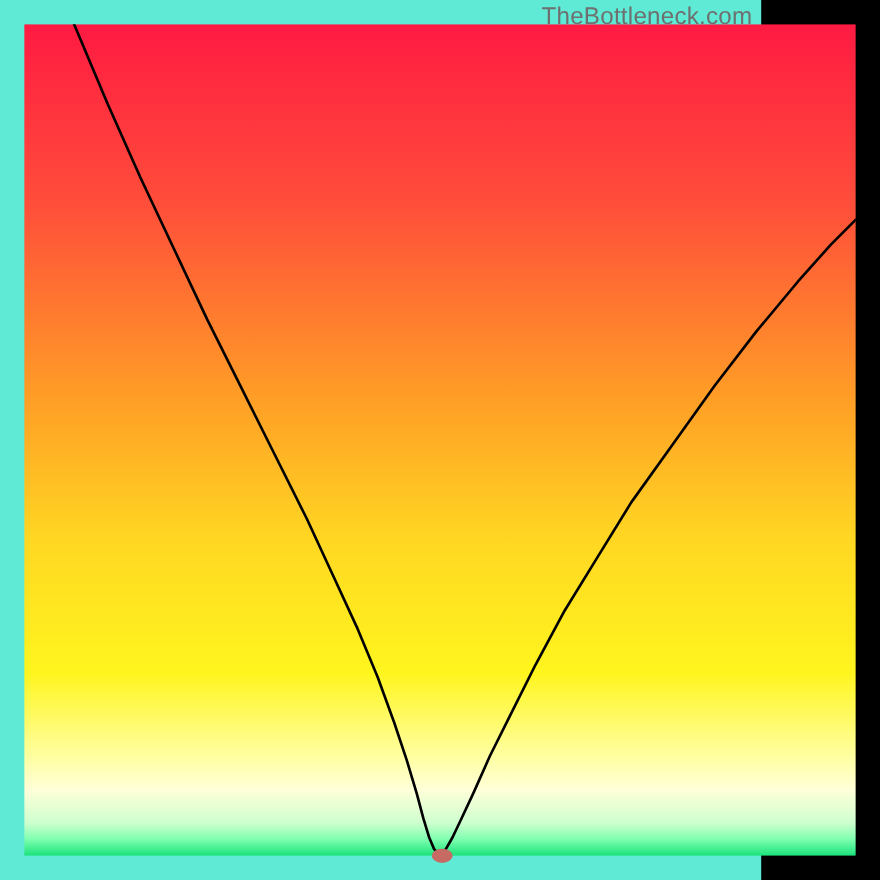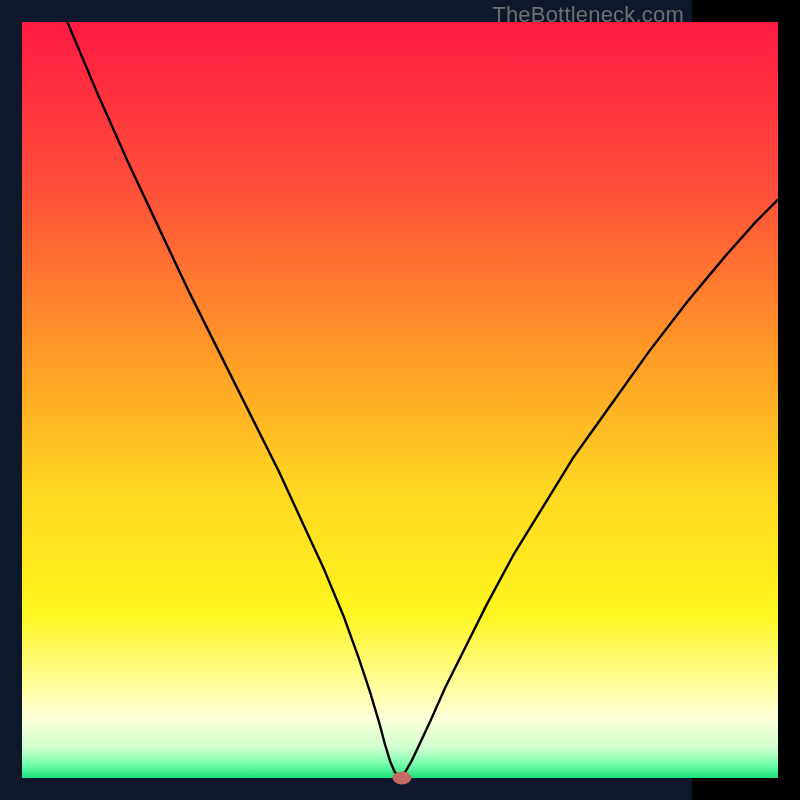--- a/index.html
+++ b/index.html
@@ -10,21 +10,21 @@
     background: #000;
     overflow: hidden;
     font-family: Arial, Helvetica, sans-serif;
   }
   .frame {
     position: absolute;
     left: 0;
     top: 0;
     width: 692px;
     height: 800px;
-    background: #0f172a;
+    background: #5eead4;
   }
   .plot {
     position: absolute;
     left: 22px;
     top: 22px;
     width: 756px;
     height: 756px;
   }
   .gradient {
     position: absolute;

